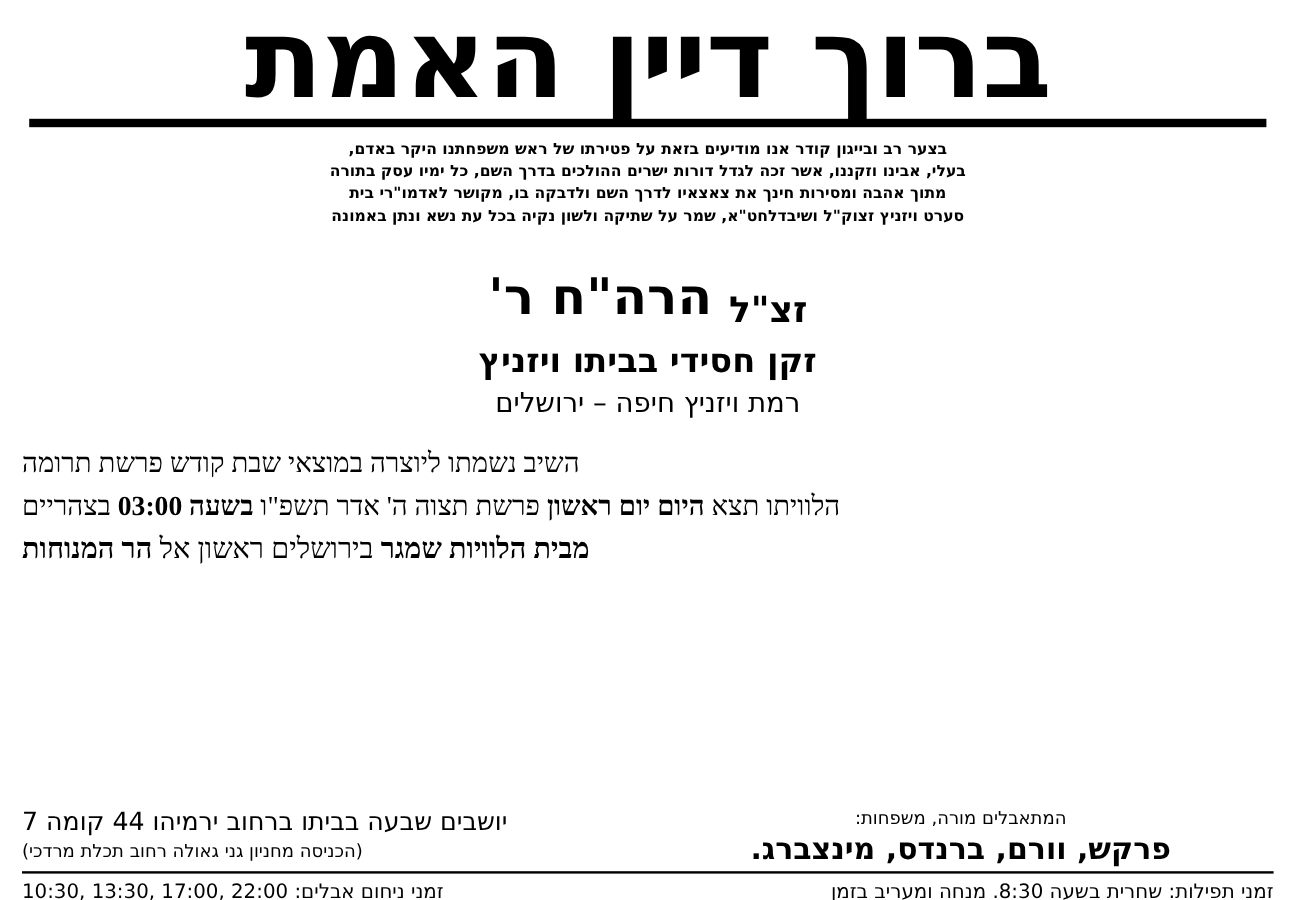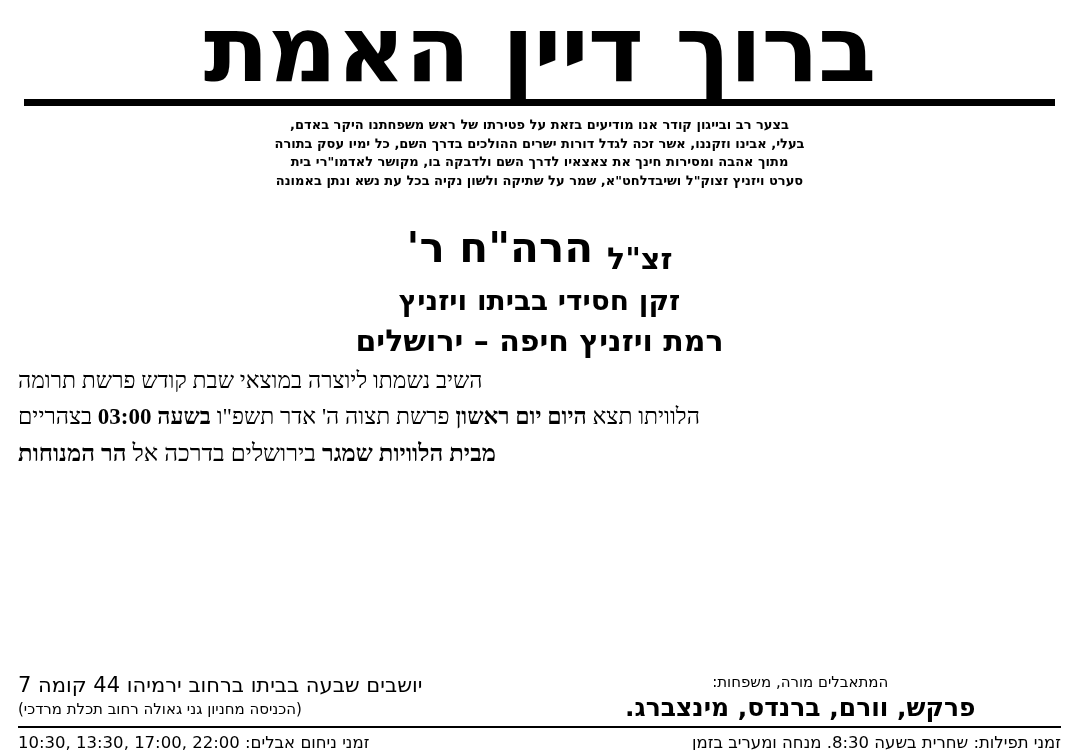--- a/index.html
+++ b/index.html
@@ -88,23 +88,23 @@
   .role {
     text-align: center;
     font-family: "DejaVu Sans", "Liberation Sans", sans-serif;
     font-weight: bold;
     font-size: 28px;
     margin: 10px 0 6px 0;
   }
   .place {
     text-align: center;
     font-family: "DejaVu Sans", "Liberation Sans", sans-serif;
-    font-size: 30px;
-    font-weight: bold;
-    margin: 0 0 10px 0;
+    font-size: 23px;
+    font-weight: normal;
+    margin: 0 0 24px 0;
   }
   
   .body-line {
     text-align: left;
     font-family: Liberation Serif, serif;
     font-size: 22px;
     margin: 0 0 10px 0;
     white-space: nowrap;
   }
   .body-line.big {
@@ -198,21 +198,21 @@
   <div class="role">זקן חסידי בביתו ויזניץ</div>
   <div class="place">רמת ויזניץ חיפה – ירושלים</div>
 
   <div class="body-line big">השיב נשמתו ליוצרה במוצאי שבת קודש פרשת תרומה</div>
 
   <div class="body-line big">
     <span>הלוויתו תצא </span><b>היום יום ראשון</b><span> פרשת תצוה ה' אדר תשפ"ו </span><b>בשעה 03:00</b><span> בצהריים</span>
   </div>
 
   <div class="body-line bold-all">
-    <b>מבית הלוויות שמגר</b><span style="font-weight:normal"> בירושלים בדרכה אל </span><b>הר המנוחות</b>
+    <b>מבית הלוויות שמגר</b><span style="font-weight:normal"> בירושלים ראשון אל </span><b>הר המנוחות</b>
   </div>
 
   <div class="footer">
     <div class="footer-col footer-left">
       <div class="f-mourn-label">המתאבלים מורה, משפחות:</div>
       <div class="f-mourn-names">פרקש, וורם, ברנדס, מינצברג.</div>
     </div>
     <div class="footer-col footer-right">
       <div class="f-line1">יושבים שבעה בביתו ברחוב ירמיהו 44 קומה 7</div>
       <div class="f-line2">(הכניסה מחניון גני גאולה רחוב תכלת מרדכי)</div>

